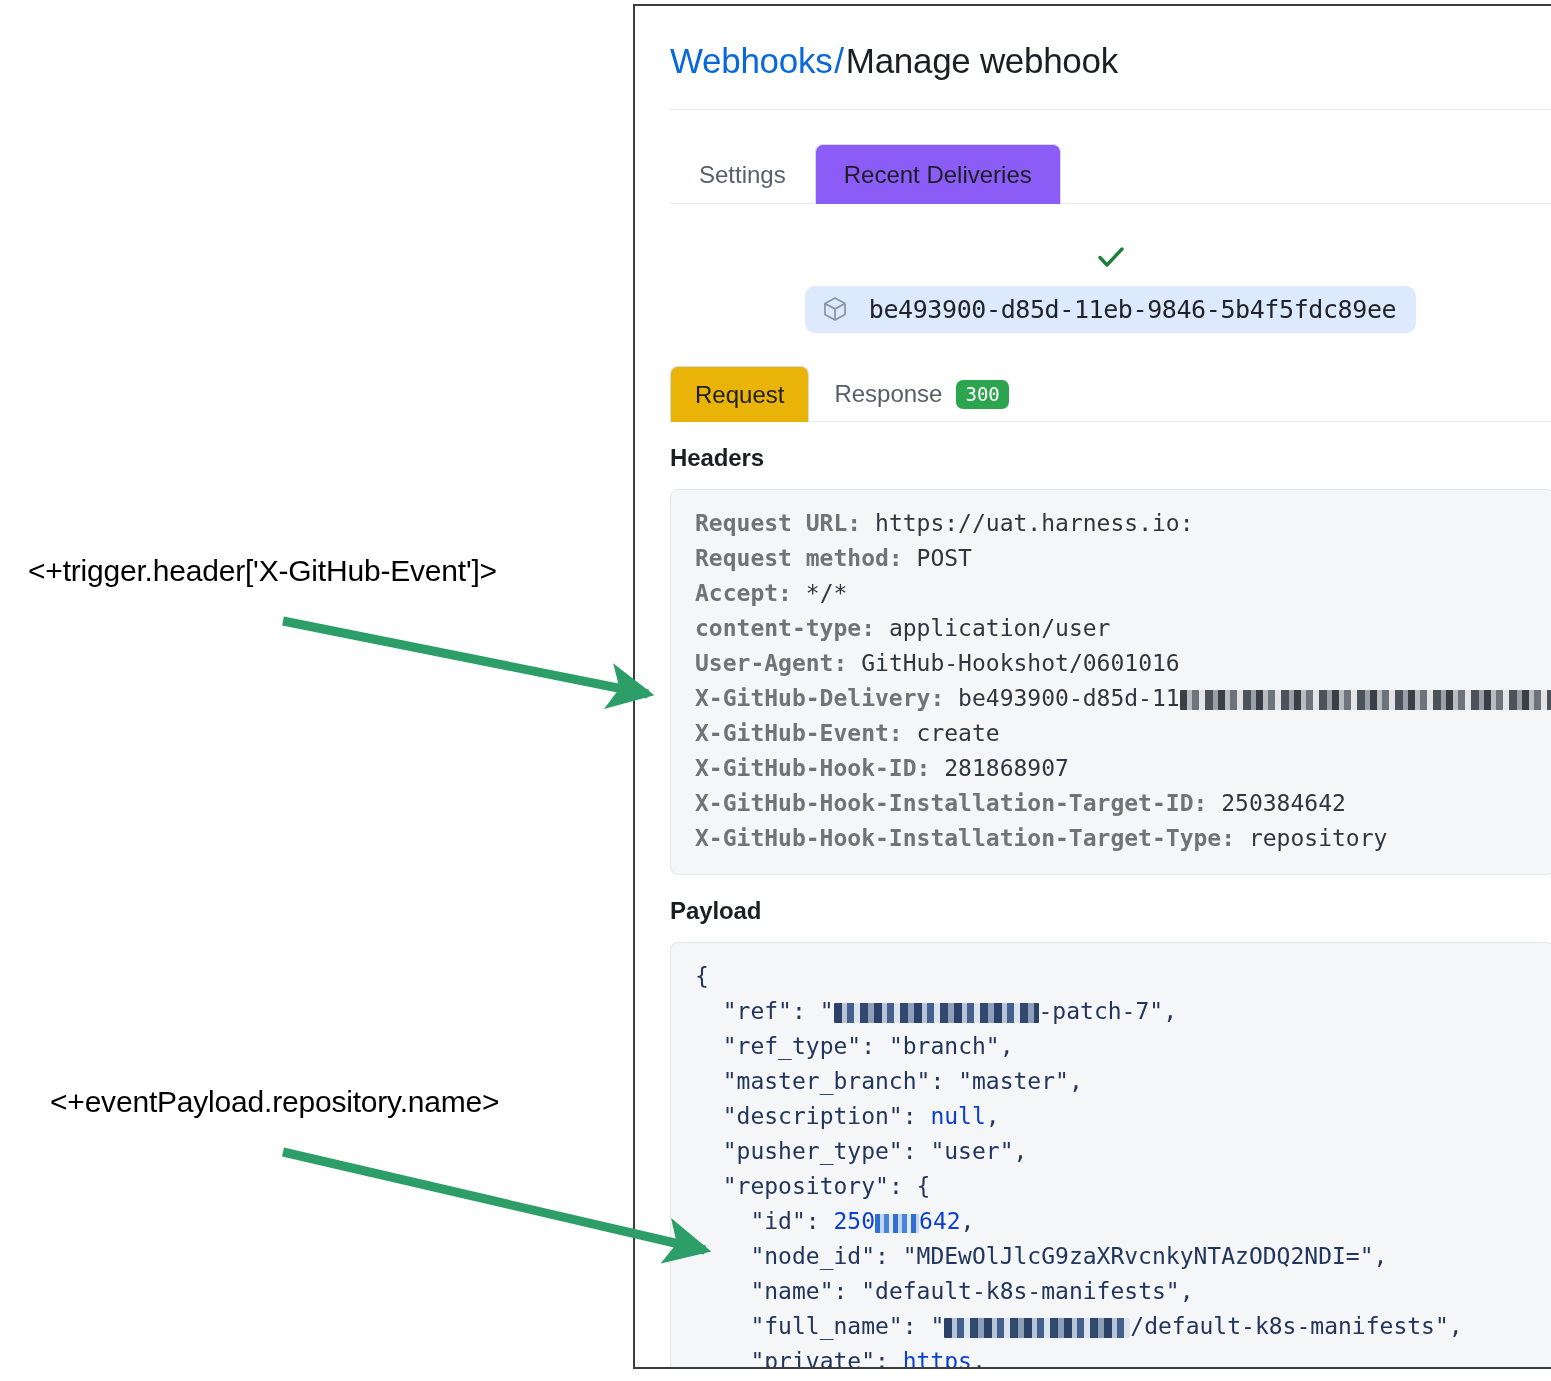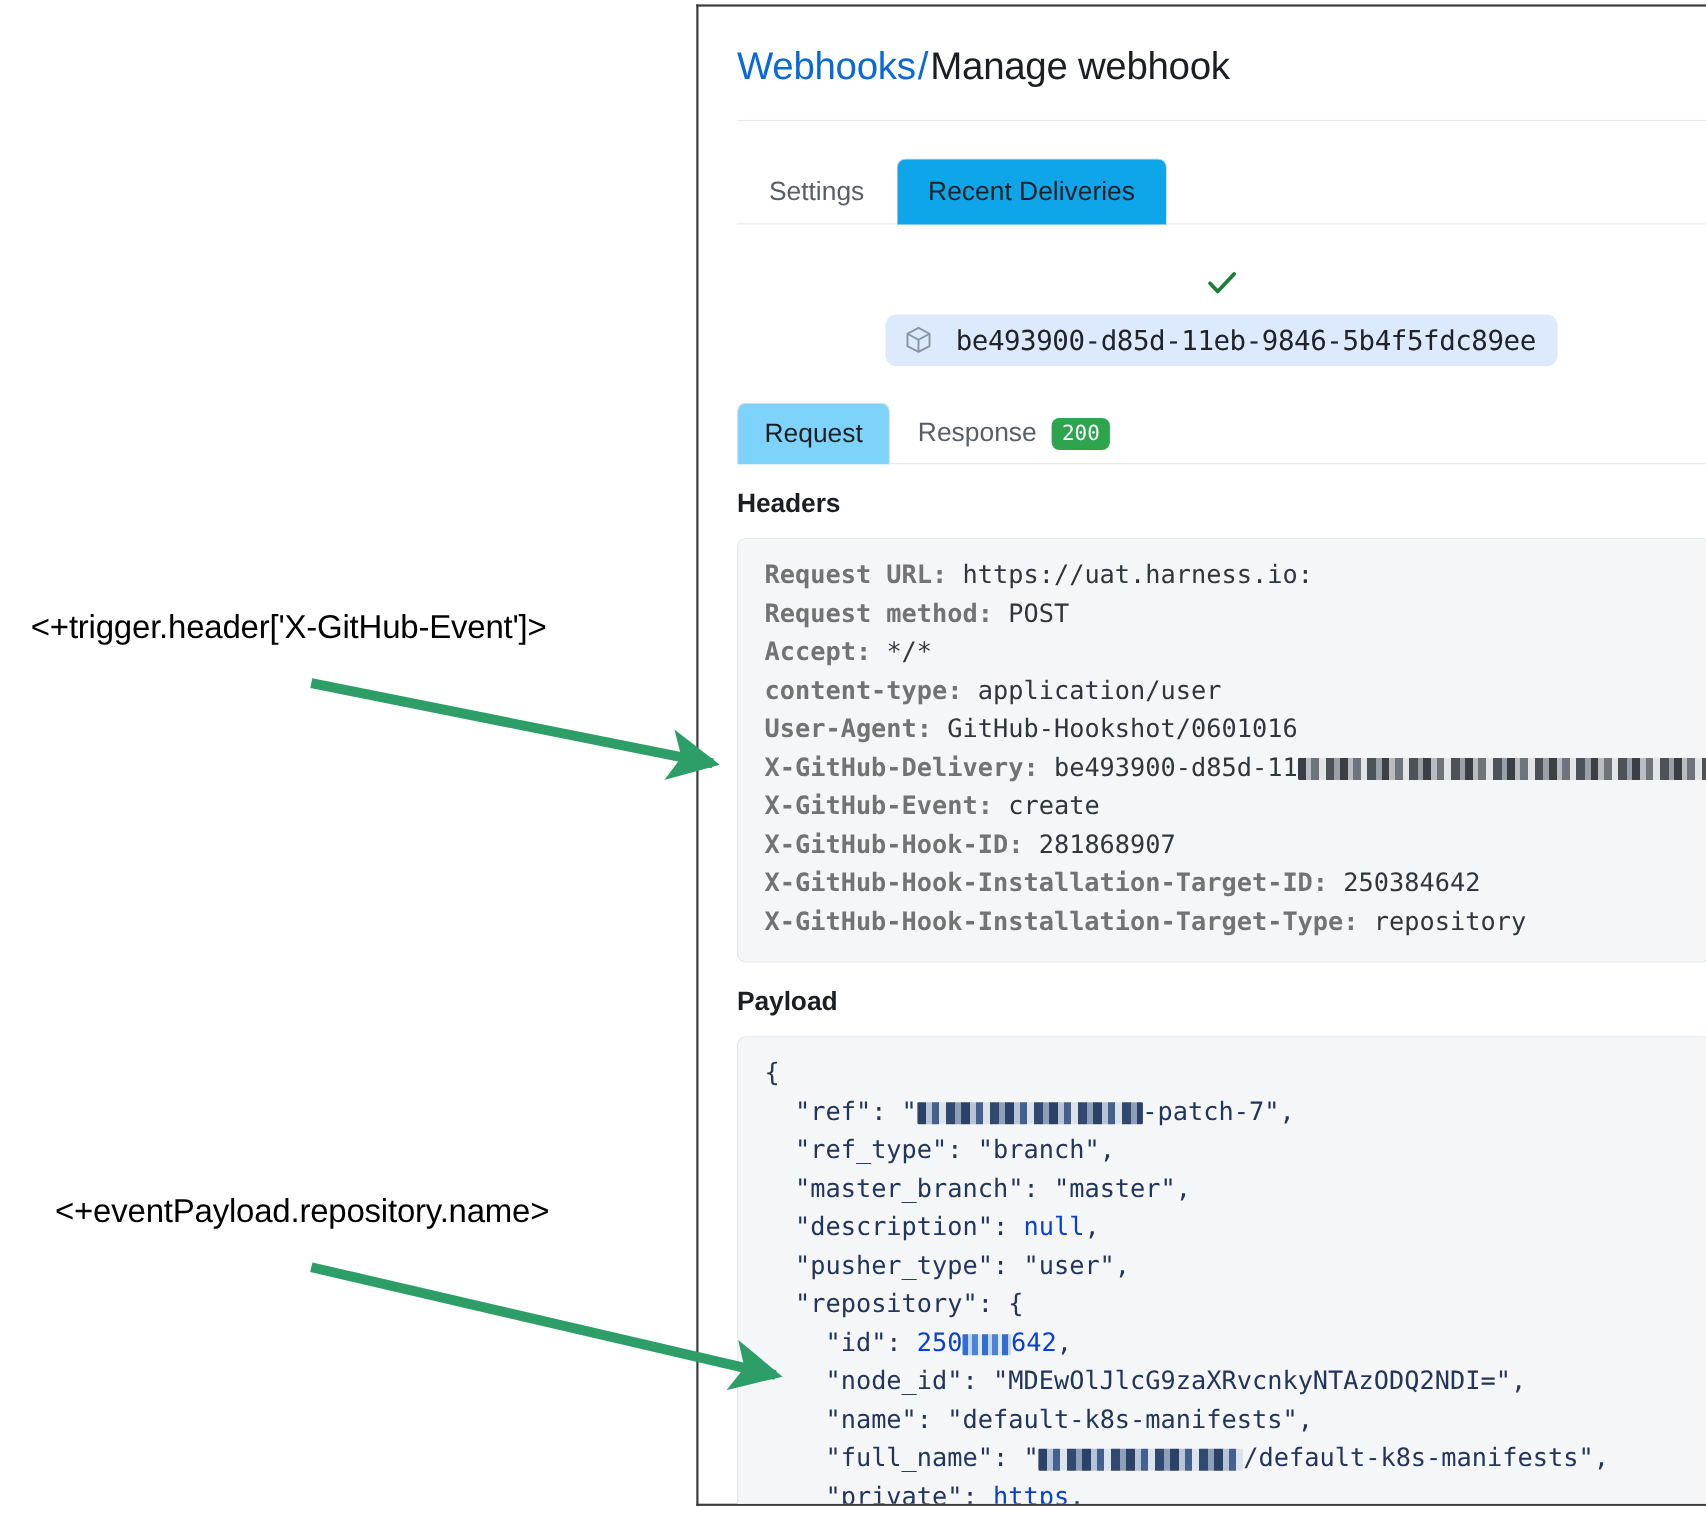--- a/index.html
+++ b/index.html
@@ -86,21 +86,21 @@
     border: 1px solid transparent;
     border-bottom: none;
     border-radius: 8px 8px 0 0;
     background: transparent;
     position: relative;
     top: 1px;
     white-space: nowrap;
   }
   .tab-out.active {
     color: #1b1f23;
-    background: #0ea5e9;
+    background: #8b5cf6;
     border-color: #d8dce0;
   }
   .tabs-outer-rule {
     height: 1px;
     background: #e6e8eb;
     margin-top: 0;
   }
 
   
   .delivery-row {
@@ -143,21 +143,21 @@
     border-radius: 8px 8px 0 0;
     position: relative;
     top: 1px;
     display: inline-flex;
     align-items: center;
     gap: 14px;
     white-space: nowrap;
   }
   .tab-in.active {
     color: #1b1f23;
-    background: #7dd3fc;
+    background: #eab308;
     border-color: #d8dce0;
   }
   .status-badge {
     font-family: "DejaVu Sans Mono", monospace;
     font-size: 19px;
     color: #ffffff;
     background: #2da44e;
     border-radius: 7px;
     padding: 4px 9px 3px 9px;
     line-height: 1.15;
@@ -253,21 +253,21 @@
         <span class="delivery-id">be493900-d85d-11eb-9846-5b4f5fdc89ee</span>
       </span>
     </div>
 
     <div class="tabs-inner">
       <div class="tab-in active">
         <span>Request</span>
       </div>
       <div class="tab-in">
         <span>Response</span>
-        <span class="status-badge">200</span>
+        <span class="status-badge">300</span>
       </div>
     </div>
     <div class="tabs-inner-rule"></div>
 
     <div class="section-title">Headers</div>
     <div class="code-box"><span><span class="hkey">Request URL:</span> <span class="hval">https://uat.harness.io:</span></span>
 <span><span class="hkey">Request method:</span> <span class="hval">POST</span></span>
 <span><span class="hkey">Accept:</span> <span class="hval">*/*</span></span>
 <span><span class="hkey">content-type:</span> <span class="hval">application/user</span></span>
 <span><span class="hkey">User-Agent:</span> <span class="hval">GitHub-Hookshot/0601016</span></span>

